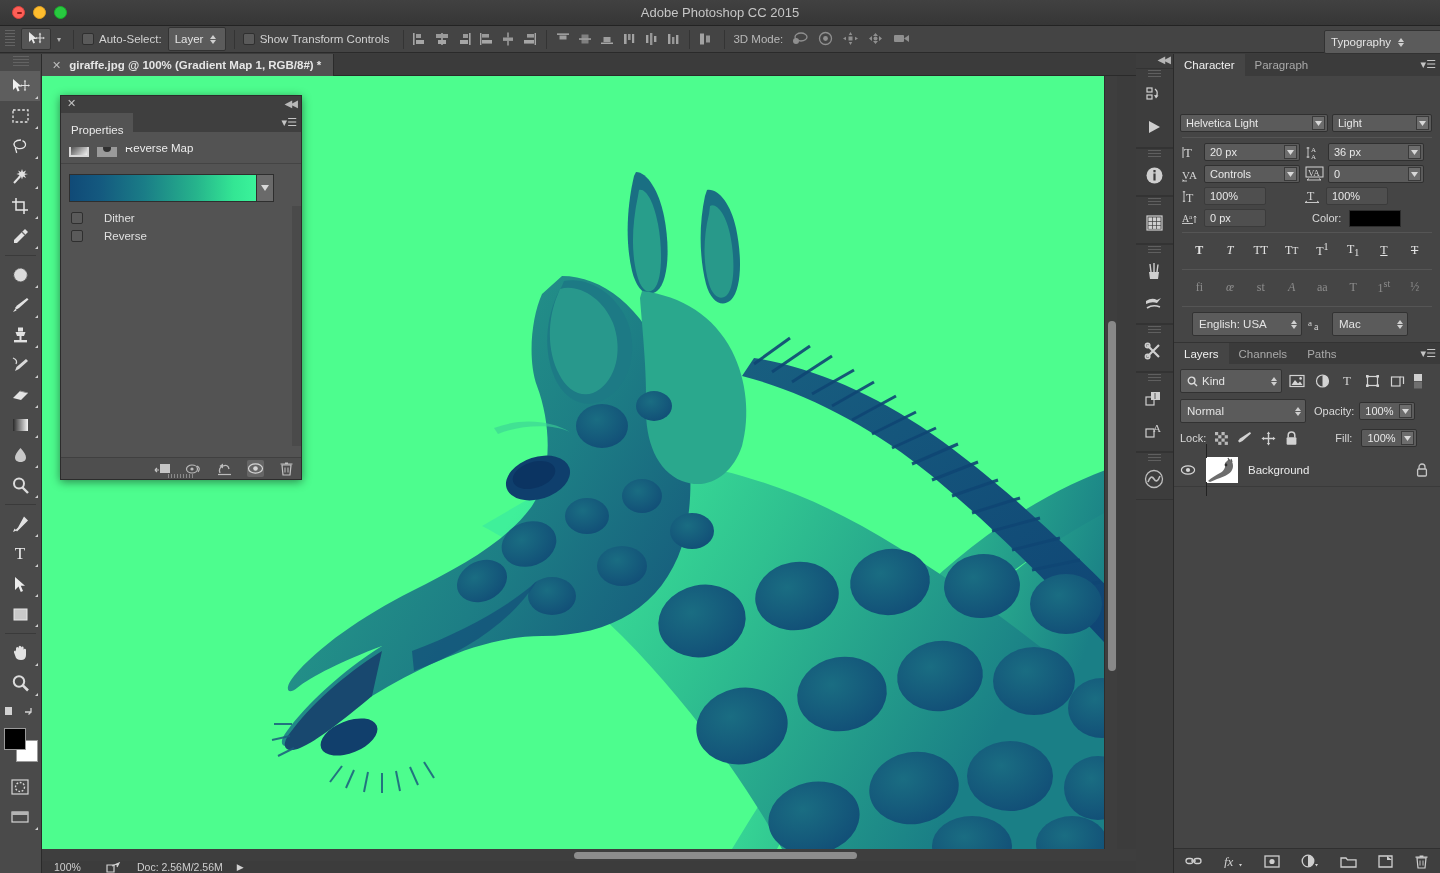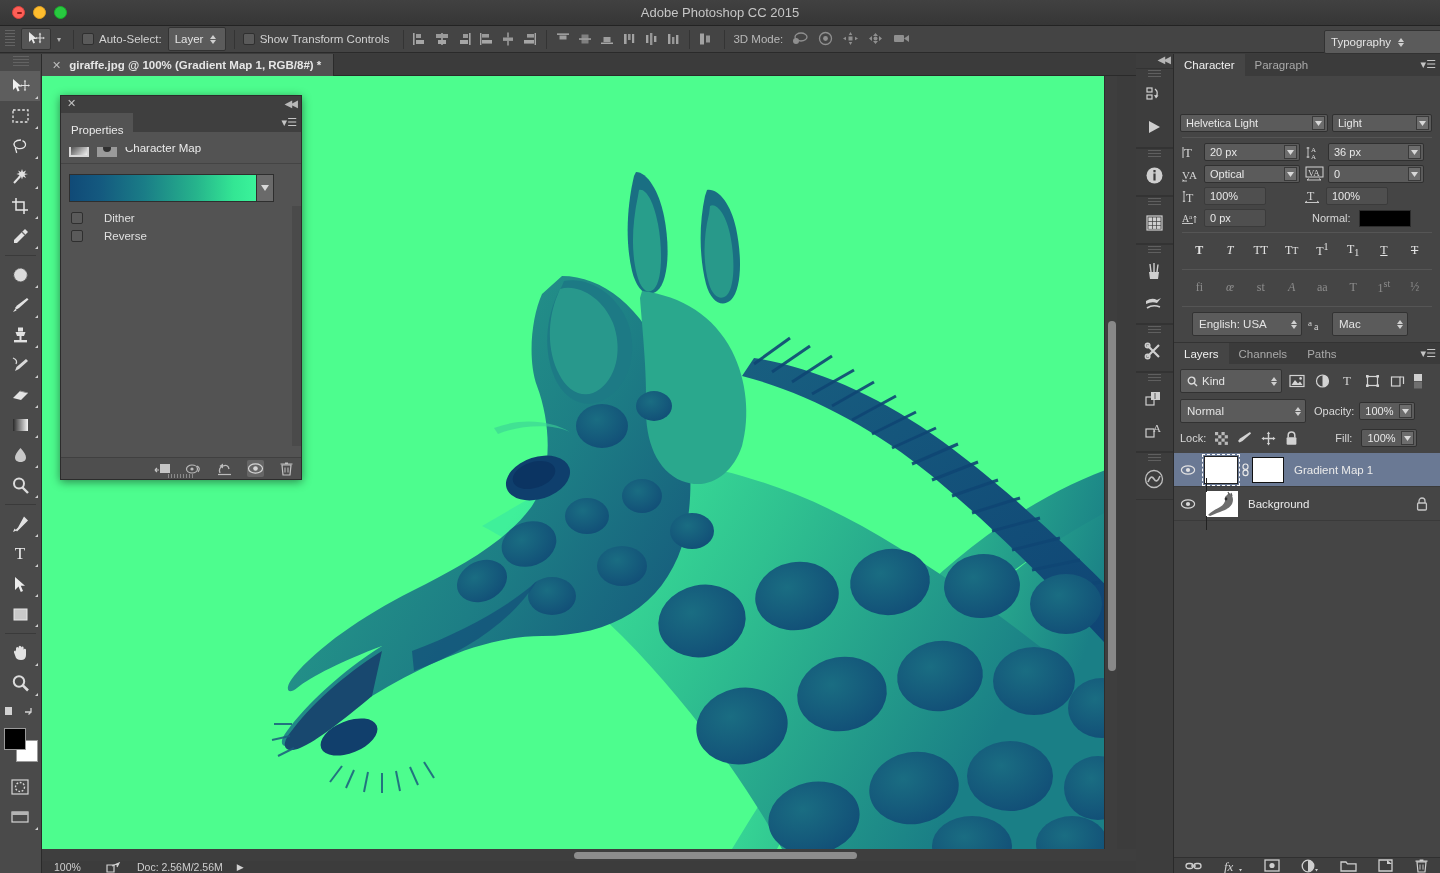--- a/index.html
+++ b/index.html
@@ -238,21 +238,21 @@
   }
   .layerrow.sel{ background:#6a7994; }
   .eye{ width:28px; display:flex; align-items:center; justify-content:center; }
   .thumbbox{ width:34px; height:28px; border:1px solid #222; background:#fff; }
   .thumb-grad{ width:100%; height:100%; background:linear-gradient(100deg,#3a3a3a,#f4f4f4); }
   .maskbox{ width:32px; height:26px; border:1px solid #111; background:#fff; }
   .linkic{ width:12px; text-align:center; color:#dcdcdc; font-size:10px; }
   .lname{ margin-left:10px; font-size:11.5px; color:#eaeaea; }
   .lockic{ position:absolute; right:12px; top:10px; }
   .layer-foot{
-    position:absolute; left:0; bottom:0; width:266px; height:16px; background:#3f3f3f;
+    position:absolute; left:0; bottom:0; width:266px; height:25px; background:#3f3f3f;
     border-top:1px solid #303030; display:flex; align-items:center; justify-content:center; gap:21px;
   }
   svg{ display:block; }
 </style>
 </head>
 <body>
 
 <div class="app">
 
   <div class="titlebar">
@@ -760,21 +760,21 @@
       <div class="props-tab">
         <span>Properties</span>
       </div>
       <span class="props-menu">▾☰</span>
     </div>
     <div class="props-head">
       <div class="pm-swatch"></div>
       <div class="pm-badge">
           <b></b>
         </div>
-      <div class="pm-title">Character Map</div>
+      <div class="pm-title">Reverse Map</div>
     </div>
     <div class="props-body">
       <div class="gradrow">
         <div class="gradbar"></div>
         <div class="gradcaret">
           <svg width="8" height="6" viewBox="0 0 8 6">
               <path d="M0 0 L8 0 L4 6 Z" fill="#d8d8d8"></path>
             </svg>
         </div>
       </div>
@@ -1013,21 +1013,21 @@
 
       <div class="crow">
         <span class="ic">
           <svg width="18" height="15" viewBox="0 0 18 15">
               <text x="1" y="12" font-size="11" font-family="Liberation Serif, serif" fill="#d6d6d6">V</text>
               <text x="8" y="12" font-size="11" font-family="Liberation Serif, serif" fill="#d6d6d6">A</text>
               <path d="M1 14 L6 14 M3 14 L1.8 12.6" stroke="#d6d6d6" stroke-width="0.9"></path>
             </svg>
         </span>
         <span class="fld" style="width:96px">
-          <span>Optical</span>
+          <span>Controls</span>
           <span class="dd">
             <svg width="7" height="5" viewBox="0 0 7 5">
                 <path d="M0 0 L7 0 L3.5 5 Z" fill="#d8d8d8"></path>
               </svg>
           </span>
         </span>
         <span class="ic">
           <svg width="19" height="16" viewBox="0 0 19 16">
               <rect x="1" y="1" width="17" height="10" fill="none" stroke="#d6d6d6" stroke-width="1"></rect>
               <text x="3" y="9.5" font-size="9" font-family="Liberation Serif, serif" fill="#d6d6d6">VA</text>
@@ -1069,21 +1069,21 @@
         <span class="ic">
           <svg width="18" height="15" viewBox="0 0 18 15">
               <text x="1" y="11" font-size="10" font-family="Liberation Serif, serif" fill="#d6d6d6">A</text>
               <text x="8" y="8" font-size="7" font-family="Liberation Serif, serif" fill="#d6d6d6">a</text>
               <path d="M1 12.5 L12 12.5 M14 12 L14 5 M12.8 6.4 L14 5 L15.2 6.4" stroke="#d6d6d6" stroke-width="0.9" fill="none"></path>
             </svg>
         </span>
         <span class="fld plain" style="width:62px">
           <span>0 px</span>
         </span>
-        <span class="lblsm" style="margin-left:42px">Normal:</span>
+        <span class="lblsm" style="margin-left:42px">Color:</span>
         <span class="colorsw" style="margin-left:4px"></span>
       </div>
 
       <div class="csep"></div>
 
       <div class="styrow">
         <span class="sty" style="font-family:'Liberation Serif',serif;font-weight:bold">T</span>
         <span class="sty" style="font-family:'Liberation Serif',serif;font-style:italic">T</span>
         <span class="sty" style="font-family:'Liberation Serif',serif">TT</span>
         <span class="sty" style="font-family:'Liberation Serif',serif">T<small>T</small></span>
@@ -1257,39 +1257,20 @@
         <span class="fld" style="width:56px">
           <span>100%</span>
           <span class="dd">
             <svg width="7" height="5" viewBox="0 0 7 5">
                 <path d="M0 0 L7 0 L3.5 5 Z" fill="#d8d8d8"></path>
               </svg>
           </span>
         </span>
       </div>
 
-      <div class="layerrow sel">
-        <span class="eye">
-          <svg width="16" height="12" viewBox="0 0 16 12">
-              <ellipse cx="8" cy="6" rx="6.6" ry="4.2" fill="none" stroke="#e2e2e2" stroke-width="1.2"></ellipse>
-              <circle cx="8" cy="6" r="2.1" fill="#e2e2e2"></circle>
-            </svg>
-        </span>
-        <span style="position:relative;display:flex;align-items:center;padding:2px;outline:1.5px dashed #fff;outline-offset:-1px;">
-          <span class="thumbbox"><span class="thumb-grad"></span></span>
-        </span>
-        <span class="linkic">
-          <svg width="11" height="14" viewBox="0 0 11 14">
-              <rect x="3" y="1" width="5" height="5.4" rx="2.4" fill="none" stroke="#e8e8e8" stroke-width="1.2"></rect>
-              <rect x="3" y="7.2" width="5" height="5.4" rx="2.4" fill="none" stroke="#e8e8e8" stroke-width="1.2"></rect>
-            </svg>
-        </span>
-        <span class="maskbox"></span>
-        <span class="lname">Gradient Map 1</span>
-      </div>
 
       <div class="layerrow">
         <span class="eye">
           <svg width="16" height="12" viewBox="0 0 16 12">
               <ellipse cx="8" cy="6" rx="6.6" ry="4.2" fill="none" stroke="#d6d6d6" stroke-width="1.2"></ellipse>
               <circle cx="8" cy="6" r="2.1" fill="#d6d6d6"></circle>
             </svg>
         </span>
         <span style="padding:2px 2px 2px 4px">
           <span class="thumbbox">

